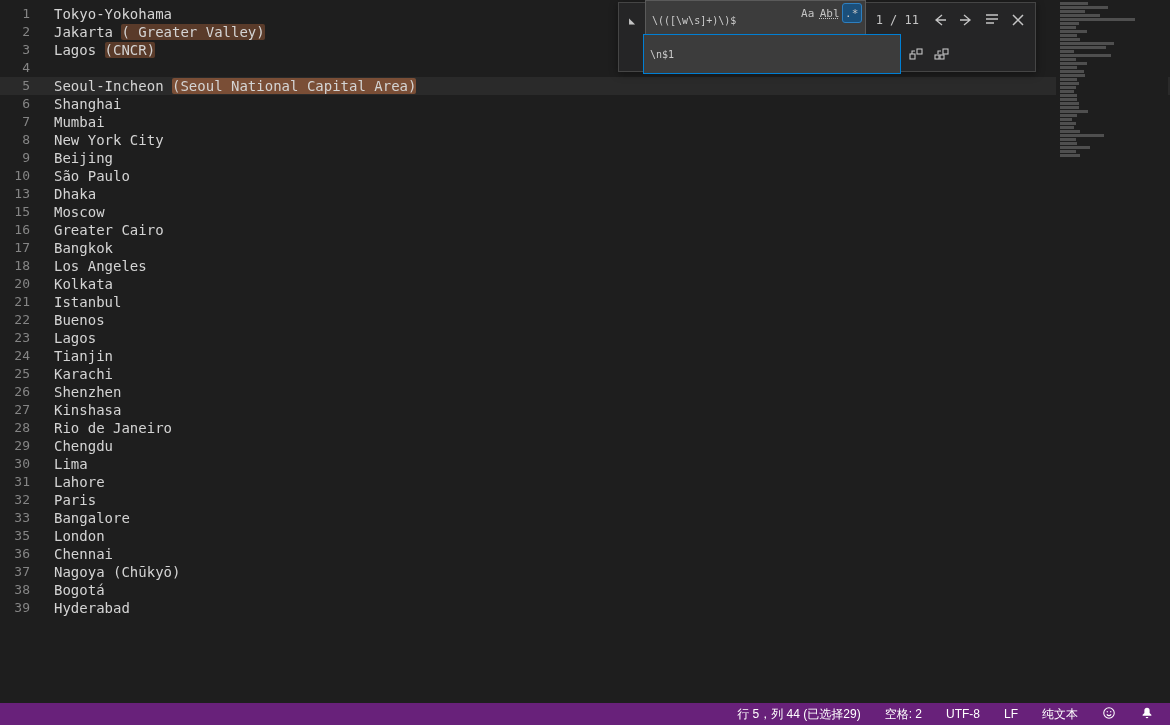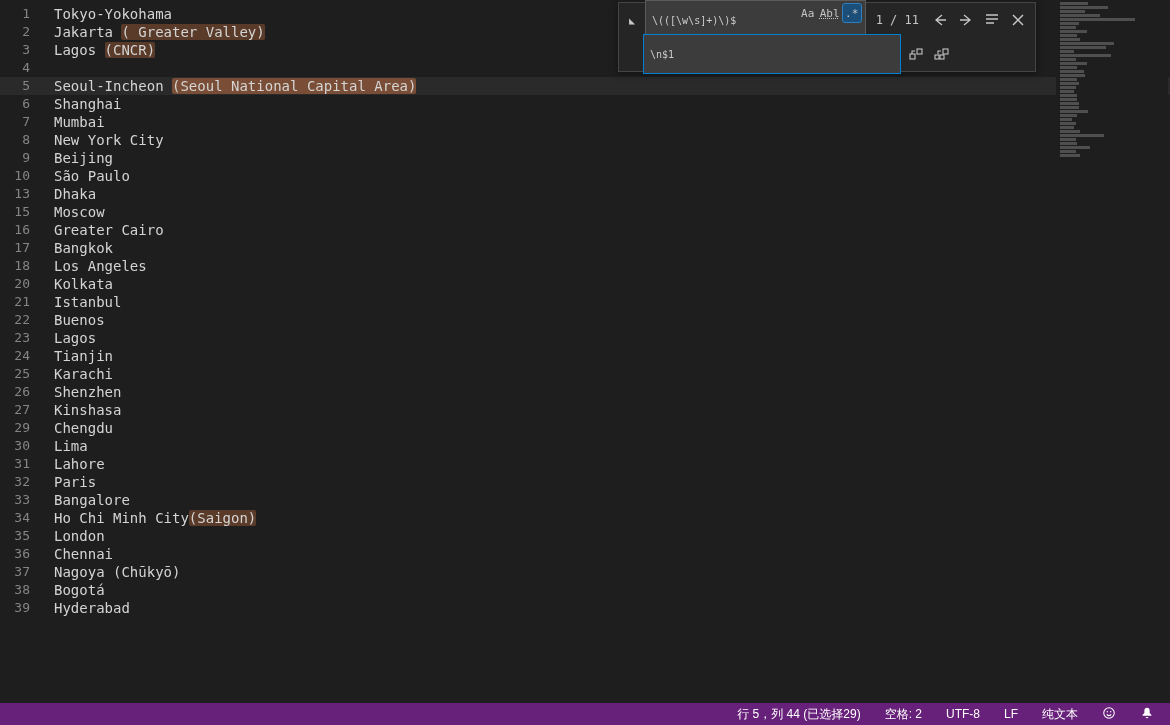--- a/index.html
+++ b/index.html
@@ -197,26 +197,26 @@
       <div class="line"><div class="lineno">17</div><div class="linetext"><span>Bangkok</span></div></div>
       <div class="line"><div class="lineno">18</div><div class="linetext"><span>Los Angeles</span></div></div>
       <div class="line"><div class="lineno">20</div><div class="linetext"><span>Kolkata</span></div></div>
       <div class="line"><div class="lineno">21</div><div class="linetext"><span>Istanbul</span></div></div>
       <div class="line"><div class="lineno">22</div><div class="linetext"><span>Buenos</span></div></div>
       <div class="line"><div class="lineno">23</div><div class="linetext"><span>Lagos</span></div></div>
       <div class="line"><div class="lineno">24</div><div class="linetext"><span>Tianjin</span></div></div>
       <div class="line"><div class="lineno">25</div><div class="linetext"><span>Karachi</span></div></div>
       <div class="line"><div class="lineno">26</div><div class="linetext"><span>Shenzhen</span></div></div>
       <div class="line"><div class="lineno">27</div><div class="linetext"><span>Kinshasa</span></div></div>
+      <div class="line"><div class="lineno">28</div><div class="linetext"><span>Rio de Janeiro</span></div></div>
       <div class="line"><div class="lineno">29</div><div class="linetext"><span>Chengdu</span></div></div>
       <div class="line"><div class="lineno">30</div><div class="linetext"><span>Lima</span></div></div>
       <div class="line"><div class="lineno">31</div><div class="linetext"><span>Lahore</span></div></div>
       <div class="line"><div class="lineno">32</div><div class="linetext"><span>Paris</span></div></div>
       <div class="line"><div class="lineno">33</div><div class="linetext"><span>Bangalore</span></div></div>
-      <div class="line"><div class="lineno">34</div><div class="linetext"><span>Ho Chi Minh City</span><span class="match">(Saigon)</span></div></div>
       <div class="line"><div class="lineno">35</div><div class="linetext"><span>London</span></div></div>
       <div class="line"><div class="lineno">36</div><div class="linetext"><span>Chennai</span></div></div>
       <div class="line"><div class="lineno">37</div><div class="linetext"><span>Nagoya (Chūkyō)</span></div></div>
       <div class="line"><div class="lineno">38</div><div class="linetext"><span>Bogotá</span></div></div>
       <div class="line"><div class="lineno">39</div><div class="linetext"><span>Hyderabad</span></div></div>
     </div>
 
   <div class="minimap" id="minimap">
       <div class="mline" style="width: 28.4px;"></div>
       <div class="mline" style="width: 47.6px;"></div>

